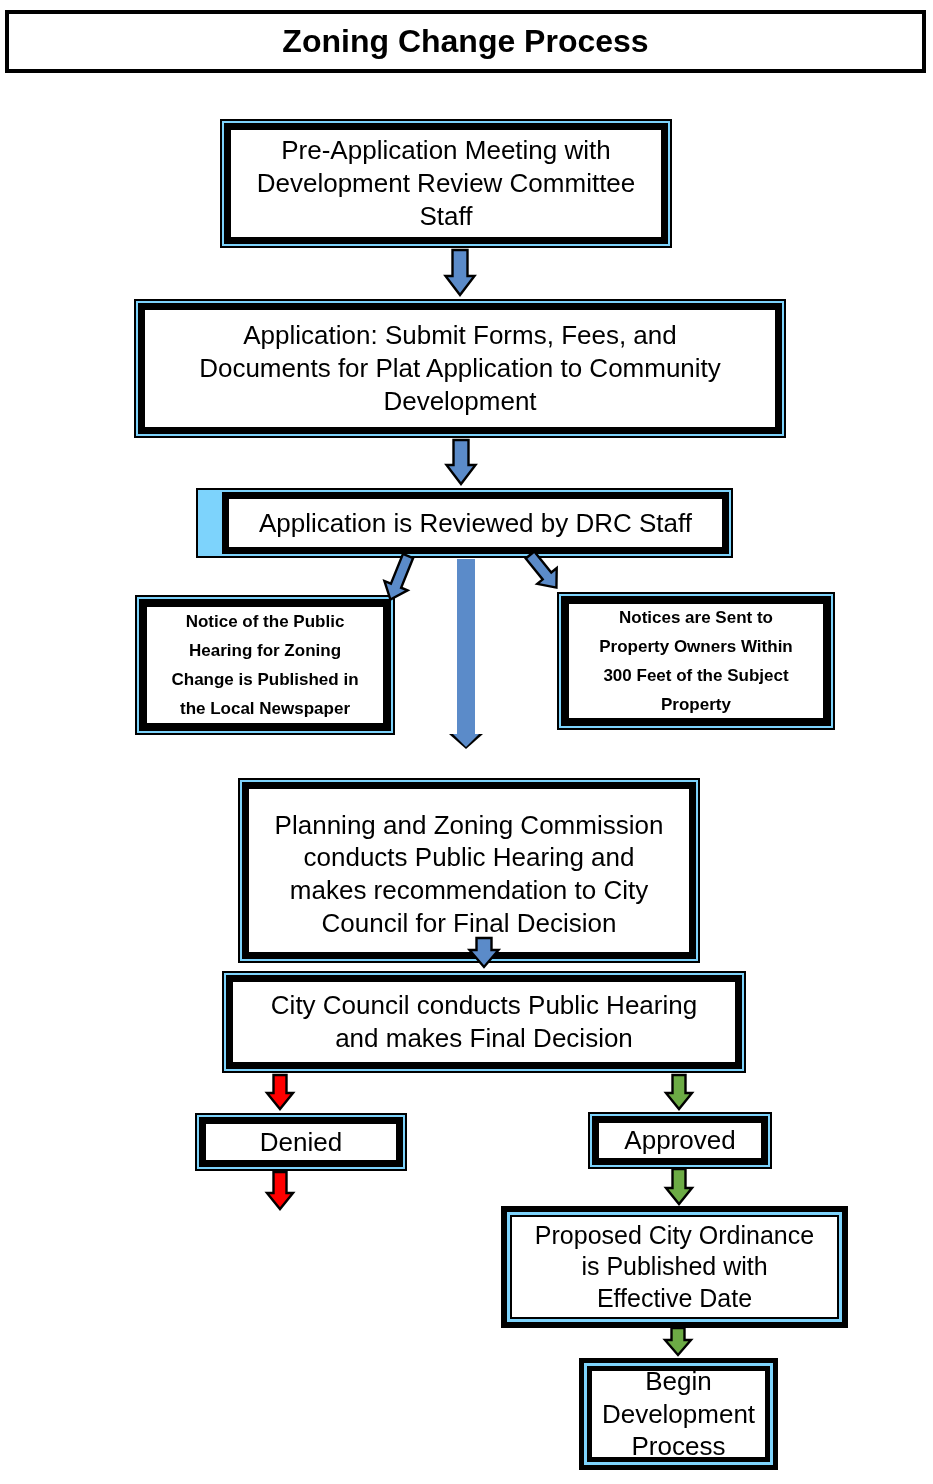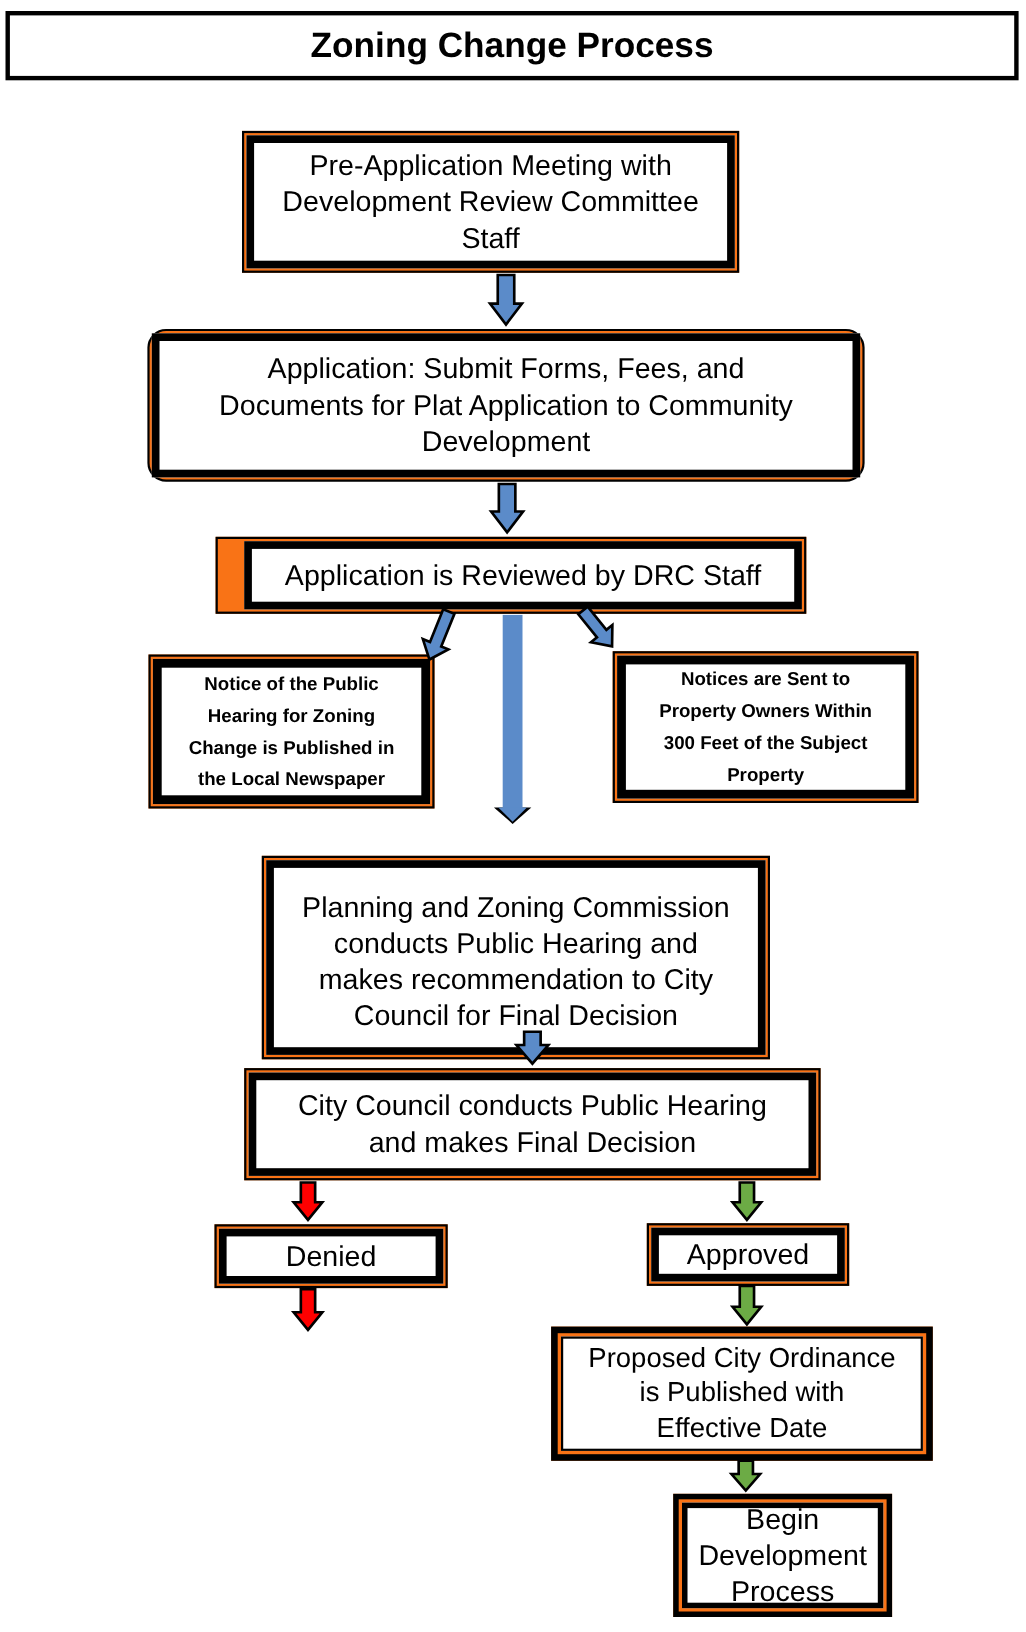--- a/index.html
+++ b/index.html
@@ -6,21 +6,21 @@
   #canvas{
     position:relative;
     width:933px;height:1484px;
     background:#ffffff;
     font-family:"Liberation Sans", sans-serif;
     color:#000;
     overflow:hidden;
   }
   .node{
     position:absolute;
-    background:#f97316;
+    background:#7dd3fc;
     box-sizing:border-box;
     display:flex;
   }
   .node .inner{
     flex:1;
     box-sizing:border-box;
     display:flex;
     align-items:center;
     justify-content:center;
     text-align:center;
@@ -76,21 +76,21 @@
   </div>
 
   <div class="node b-std" style="left:220px;top:119px;width:452px;height:129px;">
     <div class="inner">
       <span class="txt fs-main">Pre-Application Meeting with
 Development Review Committee
 Staff</span>
     </div>
   </div>
 
-  <div class="node b-std" style="left:134px;top:299px;width:652px;height:139px;border-radius:17px;">
+  <div class="node b-std" style="left:134px;top:299px;width:652px;height:139px;">
     <div class="inner">
       <span class="txt fs-main">Application: Submit Forms, Fees, and
 Documents for Plat Application to Community
 Development</span>
     </div>
   </div>
 
   <div class="node b-std" style="left:196px;top:488px;width:537px;height:70px;padding-left:24px;">
     <div class="inner">
       <span class="txt fs-main">Application is Reviewed by DRC Staff</span>
@@ -145,21 +145,21 @@
 
 
   <div class="node b-rev" style="left:501px;top:1206px;width:347px;height:122px;">
     <div class="inner">
       <span class="txt fs-ord">Proposed City Ordinance
 is Published with
 Effective Date</span>
     </div>
   </div>
 
-  <div class="node b-mid" style="left:579px;top:1358px;width:199px;height:112px;margin-left:33px;">
+  <div class="node b-mid" style="left:579px;top:1358px;width:199px;height:112px;">
     <div class="inner">
       <span class="txt fs-main">Begin
 Development
 Process</span>
     </div>
   </div>
 
   <svg id="arrow-layer" viewBox="0 0 933 1484">
 
     <polygon stroke="#000" stroke-width="2.4" points="452.5,250 467.5,250 467.5,276 474.5,276 460,295 445.5,276 452.5,276" fill="#5B8BC9"></polygon>

